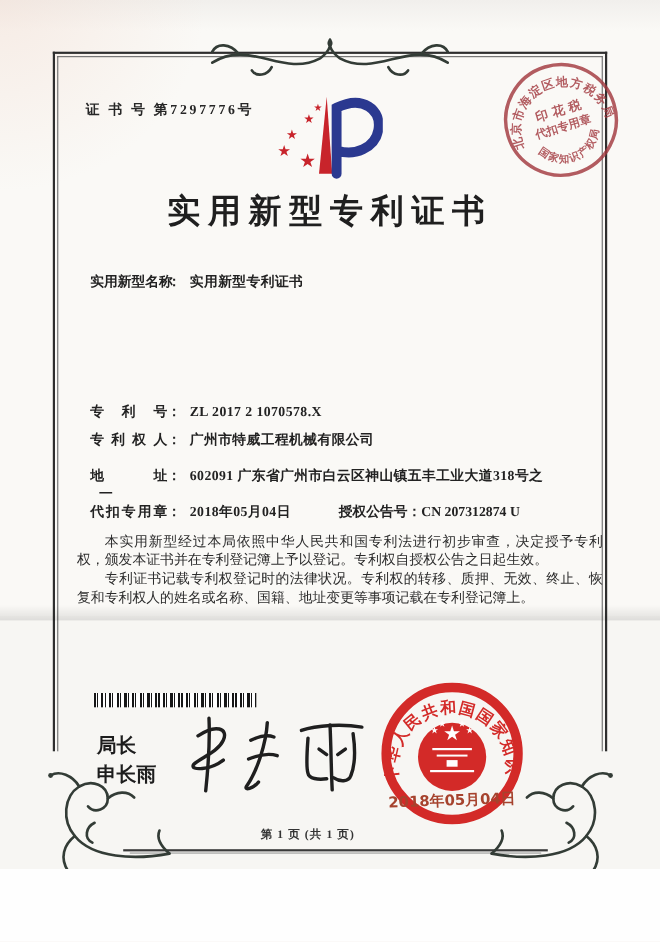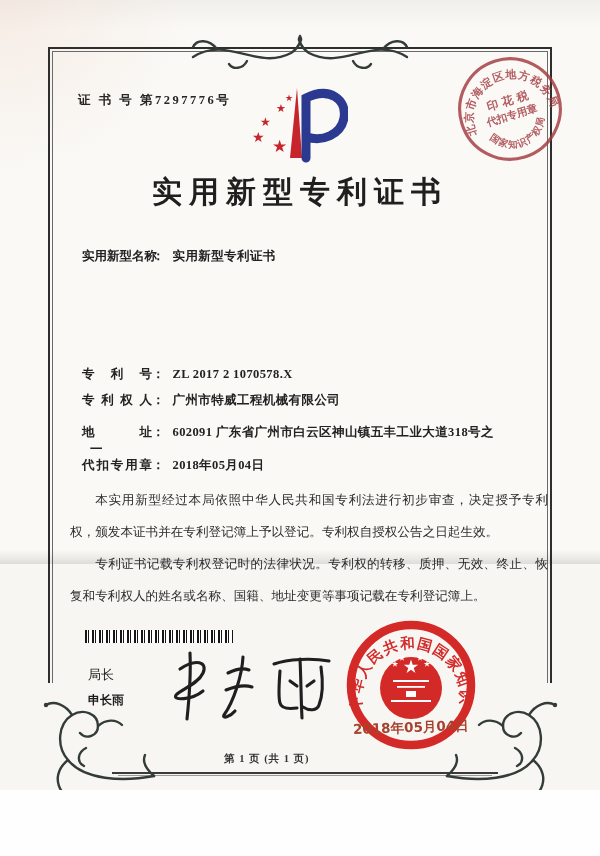--- a/index.html
+++ b/index.html
@@ -34,34 +34,34 @@
     font-size:30px; font-weight:bold; letter-spacing:7px; color:#1f1f1f;
   }
   .row { position:absolute; left:82px; font-size:12.5px; font-weight:bold; color:#222; white-space:nowrap; }
   .row .lbl { display:inline-block; width:70px; text-align:justify; text-align-last:justify; vertical-align:top;}
   .row .colon { display:inline-block; }
   .row .val { margin-left:8px; letter-spacing:.4px; }
   .addr-wrap { position:absolute; left:90px; top:441px; font-size:12.5px; font-weight:bold; color:#222; }
   .row2 { position:absolute; left:308px; font-size:12.5px; font-weight:bold; color:#222; white-space:nowrap; }
   .paras {
     position:absolute; left:70px; top:484px; width:478px;
-    font-size:12.6px; line-height:32px; color:#2c2c2c; text-align:justify;
+    font-size:12.6px; line-height:17px; color:#2c2c2c; text-align:justify;
     font-weight:500;
   }
   .paras p { text-indent:2em; }
   .barcode {
     position:absolute; left:85px; top:630px; width:148px; height:13px;
     background:repeating-linear-gradient(90deg,
       #161616 0 2px,#fff 2px 3px,#161616 3px 4px,#fff 4px 7px,
       #161616 7px 9px,#fff 9px 10px,#161616 10px 11px,#fff 11px 14px);
   }
-  .sig-title { position:absolute; left:88px; top:666px; font-size:13px; font-weight:normal; color:#1d1d1d; font-family:"Liberation Sans",sans-serif;}
-  .sig-name  { position:absolute; left:88px; top:692px; font-size:12px; font-weight:bold; color:#1d1d1d; font-family:"Liberation Sans",sans-serif;}
+  .sig-title { position:absolute; left:88px; top:666px; font-size:18px; font-weight:bold; color:#1d1d1d; font-family:"Liberation Sans",sans-serif;}
+  .sig-name  { position:absolute; left:88px; top:692px; font-size:18px; font-weight:bold; color:#1d1d1d; font-family:"Liberation Sans",sans-serif;}
   .signature { position:absolute; left:162px; top:645px; }
-  .page-footer { position:absolute; left:224px; top:752px; font-size:10.5px; font-weight:bold; letter-spacing:1px; color:#333; }
+  .page-footer { position:absolute; left:237px; top:752px; font-size:10.5px; font-weight:bold; letter-spacing:1px; color:#333; }
   .bottom-line  { position:absolute; left:112px; top:772px; width:386px; height:2px; background:#3a3a3a; }
   .bottom-line2 { position:absolute; left:118px; top:775px; width:374px; height:1px; background:#9a9a9a; }
   
   .tax-stamp { position:absolute; left:455px; top:54px; width:110px; height:110px; transform:rotate(-17deg); opacity:.82; }
   .office-seal { position:absolute; left:346px; top:620px; width:130px; height:130px; opacity:.95; }
   
   .orn-top { position:absolute; left:187px; top:31px; }
   .orn-bl  { position:absolute; left:40px;  top:696px; }
   .orn-br  { position:absolute; left:443px; top:696px; transform:scaleX(-1); }
   .logo { position:absolute; left:248px; top:86px; }
@@ -157,20 +157,23 @@
   </div>
   <div class="row" style="top:392px;">
     <span class="lbl">专利权人</span><span class="colon">：</span><span class="val">广州市特威工程机械有限公司</span>
   </div>
   <div class="row" style="top:424px;">
     <span class="lbl">地址</span><span class="colon">：</span><span class="val">602091 广东省广州市白云区神山镇五丰工业大道318号之</span>
   </div>
   <div class="addr-wrap">一</div>
   <div class="row" style="top:457px;">
     <span class="lbl">代扣专用章</span><span class="colon">：</span><span class="val">2018年05月04日</span>
+  </div>
+  <div class="row2" style="top:457px;">
+    <span>授权公告号</span><span>：</span><span class="val">CN 207312874 U</span>
   </div>
 
   <div class="paras">
     <p>本实用新型经过本局依照中华人民共和国专利法进行初步审查，决定授予专利权，颁发本证书并在专利登记簿上予以登记。专利权自授权公告之日起生效。</p>
     <p>专利证书记载专利权登记时的法律状况。专利权的转移、质押、无效、终止、恢复和专利权人的姓名或名称、国籍、地址变更等事项记载在专利登记簿上。</p>
   </div>
 
   <div class="barcode"></div>
 
   <div class="sig-title">局长</div>

